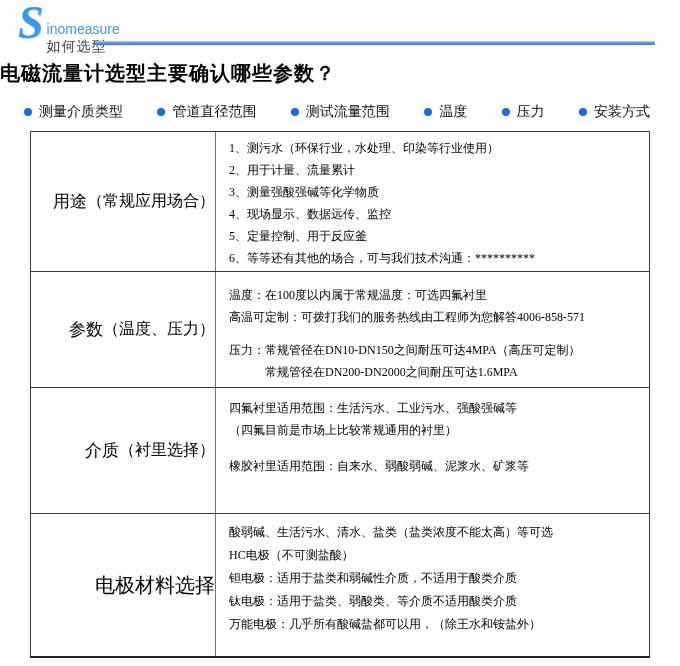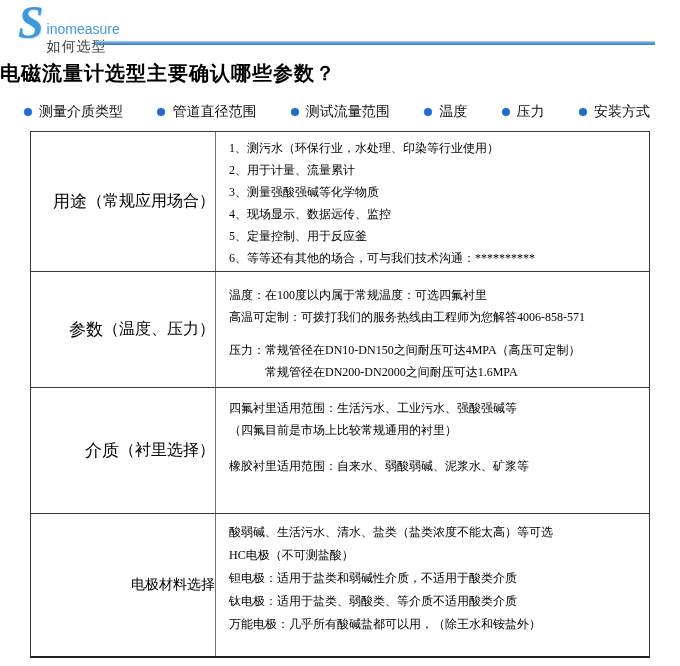--- a/index.html
+++ b/index.html
@@ -70,21 +70,21 @@
   .row:nth-child(4) { height: 143px; }
   .label-cell {
     width: 185px; flex: 0 0 185px;
     border-right: 1px solid #737373;
     display: flex; align-items: center; justify-content: flex-end;
     text-align: center;
     white-space: nowrap;
   }
   .label-main { font-size: 17px; color: #000; }
   .label-note { font-size: 16px; color: #000; }
-  .row:nth-child(4) .label-main { font-size: 14px; }
+  .row:nth-child(4) .label-main { font-size: 20px; }
   .content-cell {
     flex: 1 1 auto;
     padding: 8px 6px 4px 13px;
     display: flex; flex-direction: column; justify-content: flex-start;
   }
   .cline { font-size: 12px; line-height: 22px; white-space: nowrap; color: #000; }
   .spacer { height: 12px; }
   .row:nth-child(1) .content-cell { padding-top: 5px; }
   .row:nth-child(1) .cline { line-height: 22px; }
   .row:nth-child(2) .content-cell { padding-top: 10px; justify-content: flex-end; }

